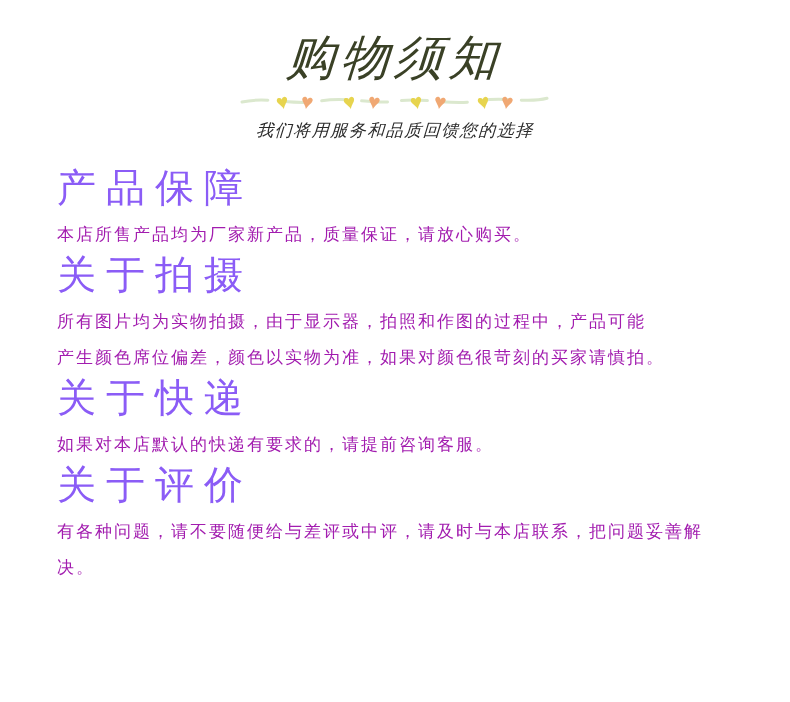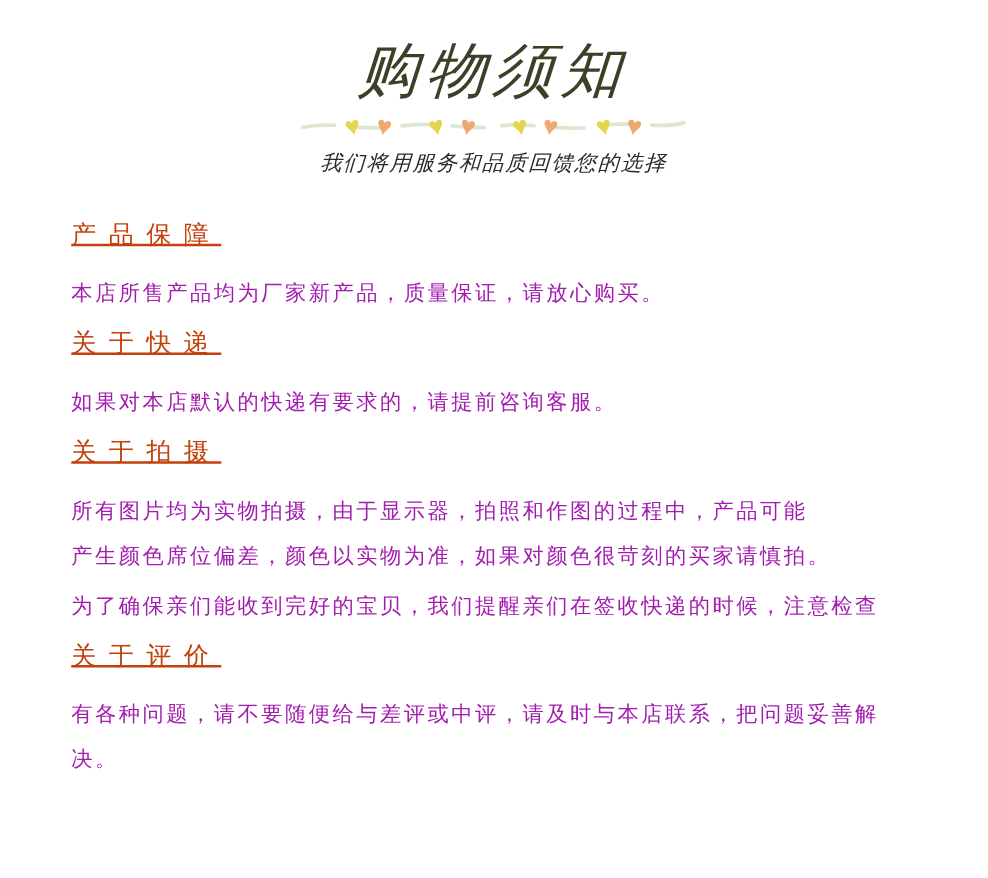--- a/index.html
+++ b/index.html
@@ -63,25 +63,24 @@
     color: #2b2b2b;
     transform: skewX(-3deg);
   }
 
   
   .sections { padding: 28px 50px 0 57px; }
   .notice-section { margin: 0 0 4px 0; }
   .section-heading {
     margin: 0 0 11px 0;
     font-weight: 400;
-    font-size: 20px;
+    font-size: 39px;
     line-height: 36px;
     letter-spacing: 10px;
-    color: #c2410c;
-    text-decoration: underline;
+    color: #8b5cf6;
   }
   .section-line {
     margin: 0;
     font-size: 17px;
     line-height: 36px;
     letter-spacing: 2px;
     color: #a21caf;
   }
 </style>
 </head>
@@ -112,32 +111,31 @@
   </header>
 
   <main class="sections">
 
     <section class="notice-section">
       <h2 class="section-heading">产品保障</h2>
       <p class="section-line">本店所售产品均为厂家新产品，质量保证，请放心购买。</p>
     </section>
 
     <section class="notice-section">
-      <h2 class="section-heading">关于快递</h2>
-      <p class="section-line">如果对本店默认的快递有要求的，请提前咨询客服。</p>
-    </section>
-
-    <section class="notice-section">
       <h2 class="section-heading">关于拍摄</h2>
       <p class="section-line">所有图片均为实物拍摄，由于显示器，拍照和作图的过程中，产品可能</p>
       <p class="section-line">产生颜色席位偏差，颜色以实物为准，如果对颜色很苛刻的买家请慎拍。</p>
     </section>
 
     <section class="notice-section">
-      <p class="section-line">为了确保亲们能收到完好的宝贝，我们提醒亲们在签收快递的时候，注意检查</p>
+      <h2 class="section-heading">关于快递</h2>
+      <p class="section-line">如果对本店默认的快递有要求的，请提前咨询客服。</p>
+    </section>
+
+    <section class="notice-section">
     </section>
 
     <section class="notice-section">
       <h2 class="section-heading">关于评价</h2>
       <p class="section-line">有各种问题，请不要随便给与差评或中评，请及时与本店联系，把问题妥善解决。</p>
     </section>
 
   </main>
 </div>
 

